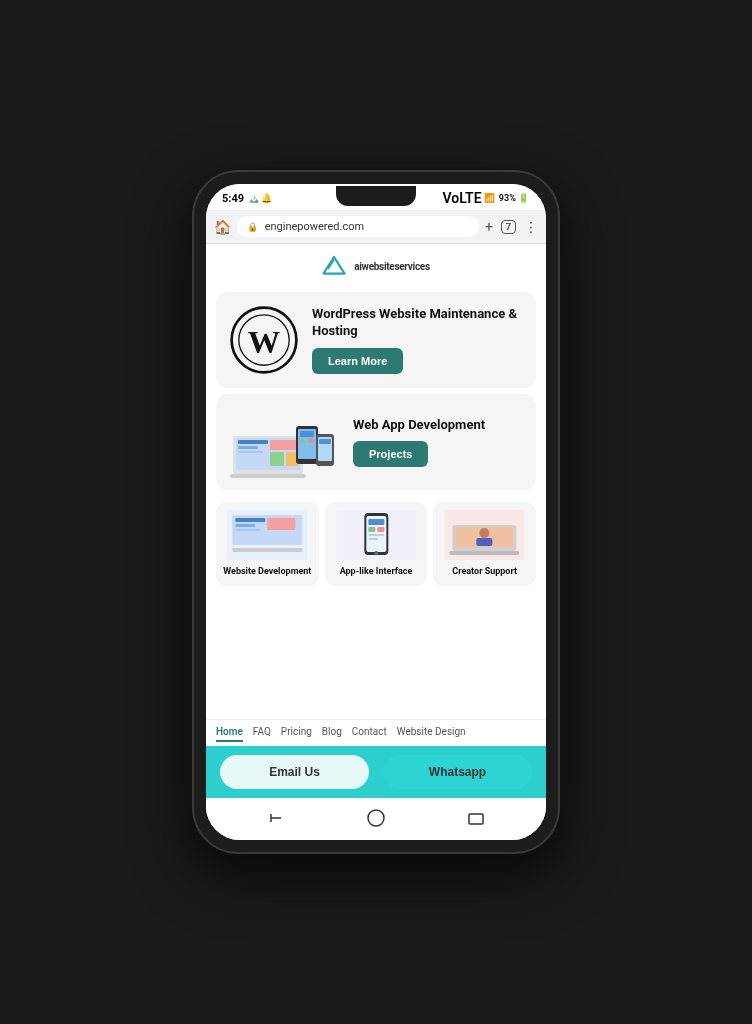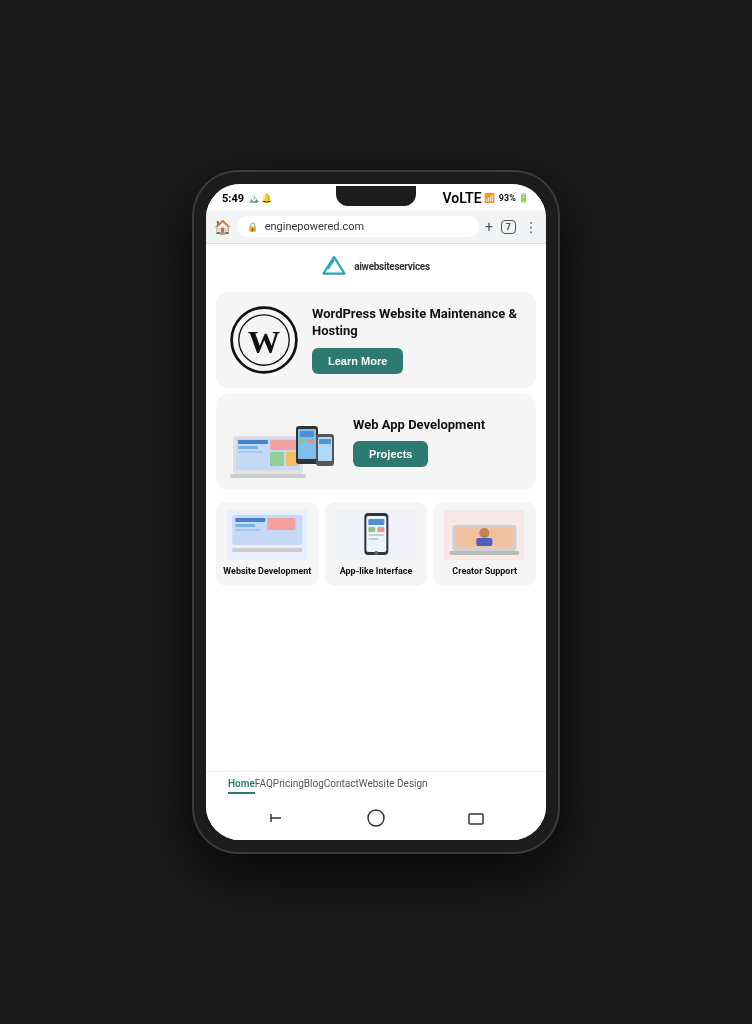--- a/index.html
+++ b/index.html
@@ -244,22 +244,23 @@
     .small-card-title {
       font-size: 9px;
       font-weight: 700;
       color: #111;
       line-height: 1.3;
     }
 
     
     .nav-bar {
       border-top: 1px solid #eee;
-      padding: 6px 22px 4px;
-      display: flex;
+      padding: 6px 10px 4px;
+      display: flex;
+      gap: 10px;
       overflow-x: auto;
       flex-shrink: 0;
     }
 
     .nav-bar::-webkit-scrollbar { display: none; }
 
     .nav-item {
       font-size: 10px;
       color: #555;
       white-space: nowrap;
@@ -477,20 +478,24 @@
 
     <div class="nav-bar">
       <span class="nav-item active">Home</span>
       <span class="nav-item">FAQ</span>
       <span class="nav-item">Pricing</span>
       <span class="nav-item">Blog</span>
       <span class="nav-item">Contact</span>
       <span class="nav-item">Website Design</span>
     </div>
 
+    <div class="bottom-bar-wrapper">
+      <button class="action-btn email">Email Us</button>
+      <button class="action-btn whatsapp">Whatsapp</button>
+    </div>
 
     <div class="phone-nav">
       <div class="phone-nav-btn">
         <svg width="20" height="20" viewBox="0 0 20 20">
             <line x1="5" y1="10" x2="15" y2="10" stroke="#333" stroke-width="1.5"></line>
             <line x1="5" y1="6" x2="5" y2="14" stroke="#333" stroke-width="1.5"></line>
             <line x1="5" y1="6" x2="5" y2="6" stroke="#333" stroke-width="1.5"></line>
           </svg>
       </div>
       <div class="phone-nav-btn">

